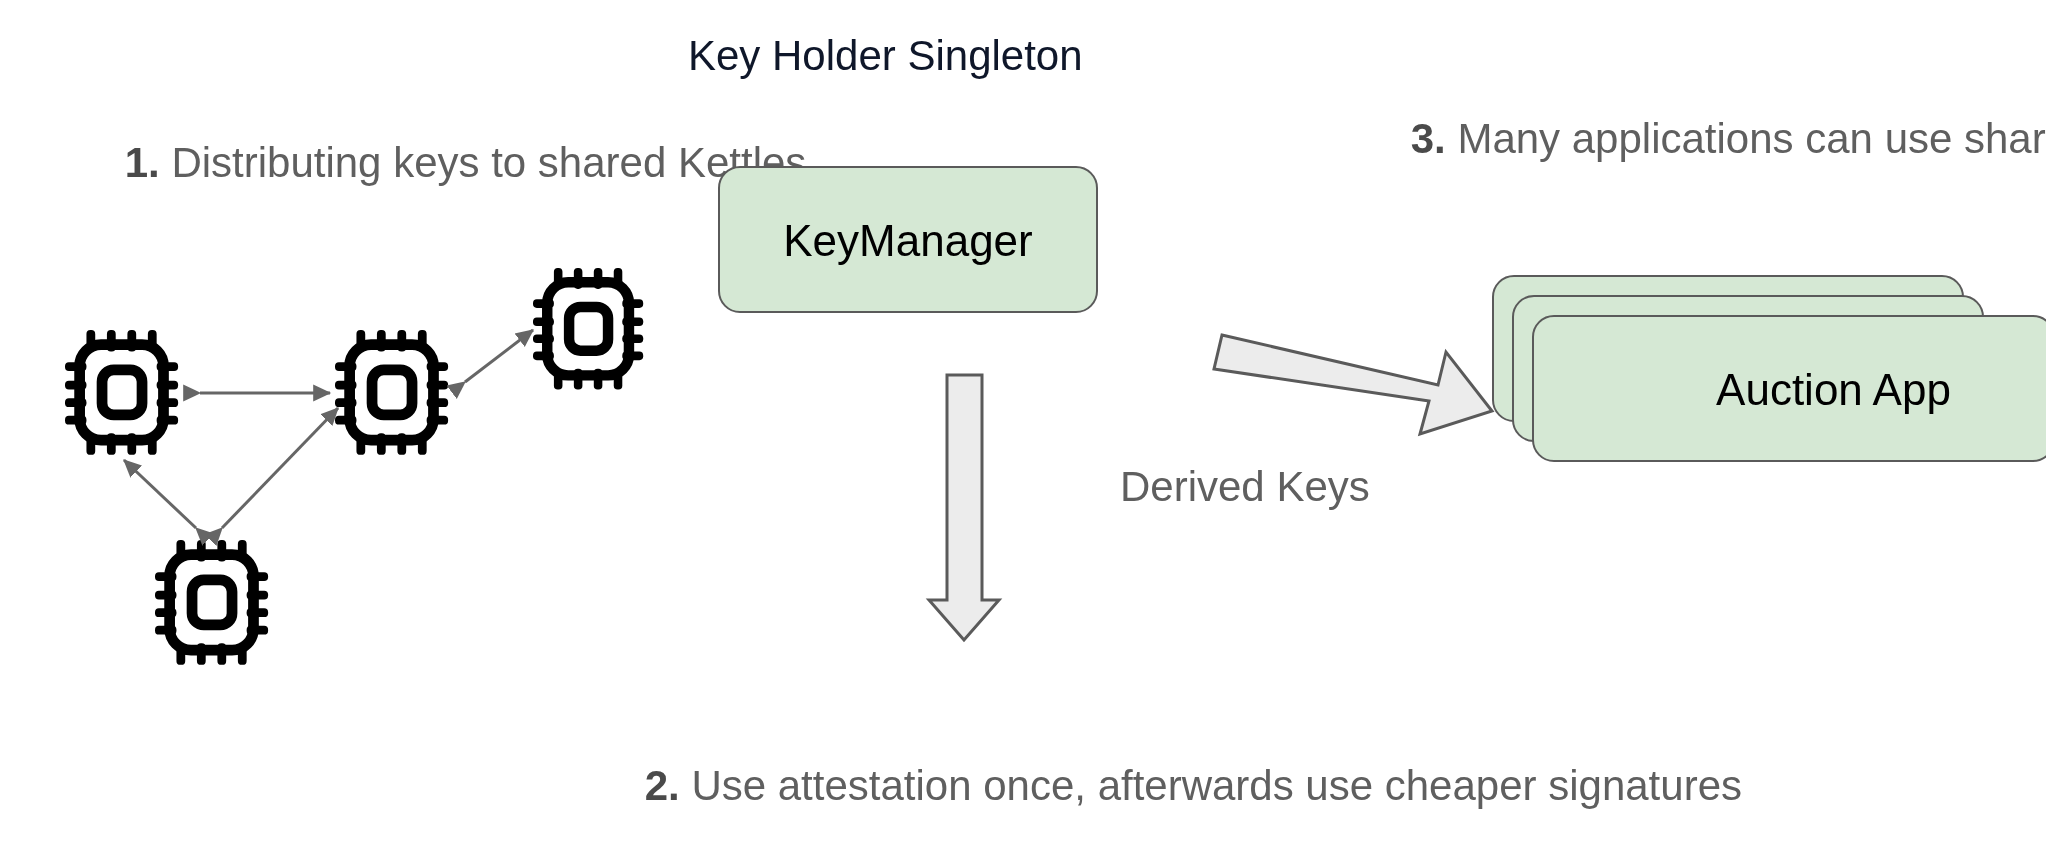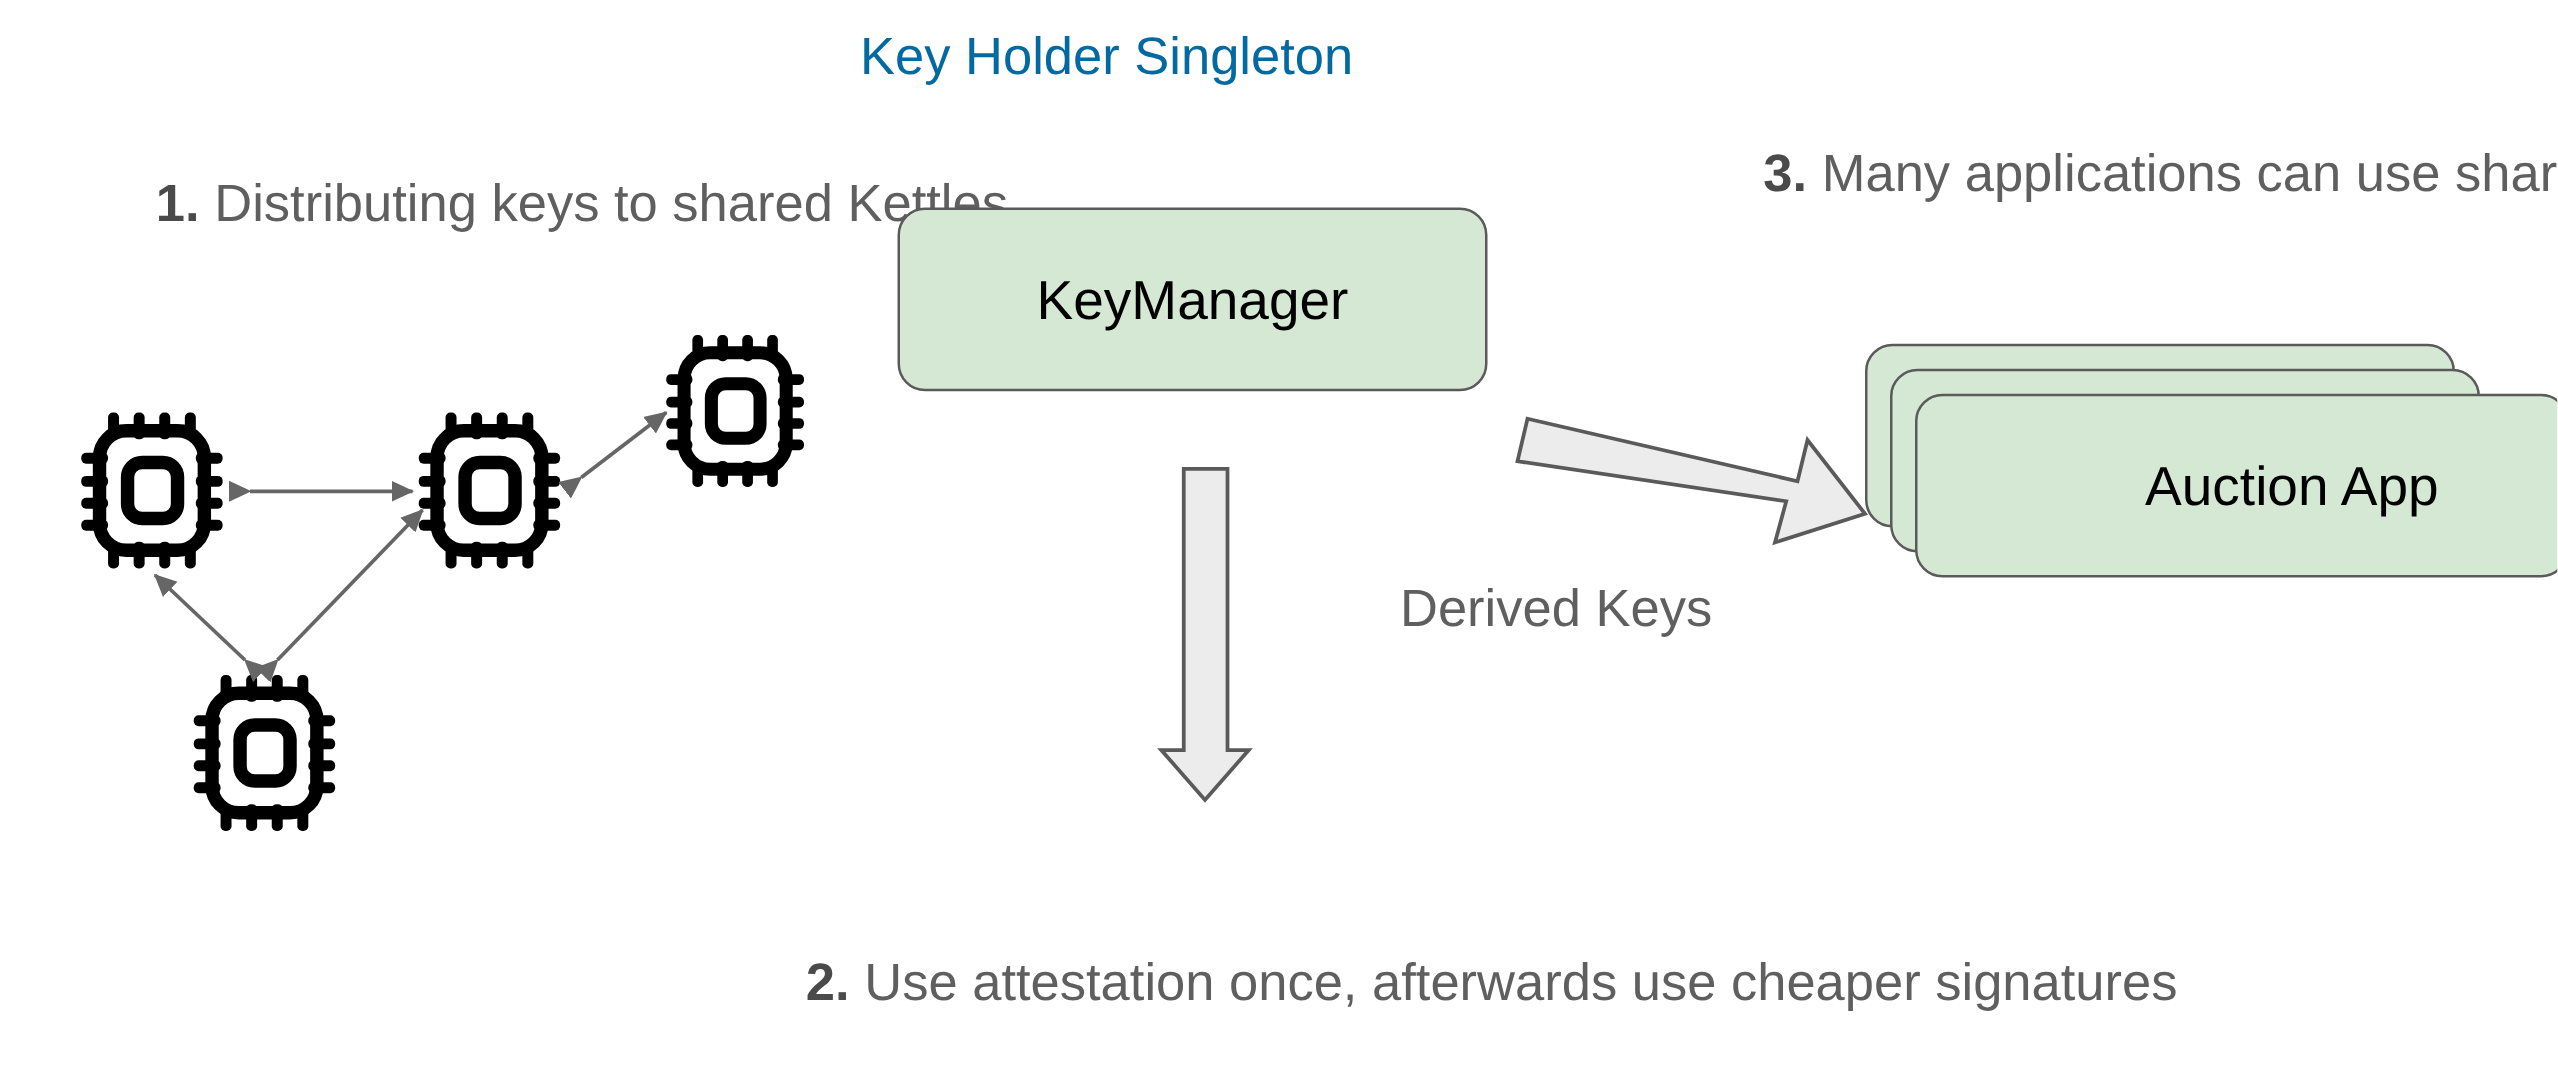--- a/index.html
+++ b/index.html
@@ -19,21 +19,22 @@
   }
   .txt {
     position: absolute;
     color: #595959;
     font-family: "Liberation Sans", sans-serif;
     white-space: pre;
     line-height: 1.28;
   }
   .label-title {
     font-size: 42px;
-    color: #0369a1;
+    color: #0f172a;
+    margin-top: 11px;
   }
   .step-note {
     font-size: 42px;
     color: #5f5f5f;
   }
   .step-note b {
     color: #4a4a4a;
     font-weight: bold;
   }
   .box {
@@ -187,21 +188,21 @@
     <line x1="222" y1="528" x2="338" y2="408" stroke="#666666" stroke-width="3" marker-start="url(#thinArrow)" marker-end="url(#thinArrow)"></line>
   </svg>
 
   <svg class="layer">
 
     <path d="M947,375 L982,375 L982,600 L999,600 L964,640 L929,600 L947,600 Z" fill="#ececec" stroke="#5a5a5a" stroke-width="3" stroke-linejoin="miter"></path>
 
     <path d="M1222,335 L1438,385 L1446,352 L1492,411 L1420,434 L1429,401 L1214,369 Z" fill="#ececec" stroke="#5a5a5a" stroke-width="3" stroke-linejoin="miter"></path>
   </svg>
 
-  <div class="box" style="left:718px; top:166px; width:472px; height:147px;">
+  <div class="box" style="left:718px; top:166px; width:380px; height:147px;">
     <div class="box-label" style="top:48px;">KeyManager</div>
   </div>
 
   <div class="box" style="left:1492px; top:275px; width:472px; height:147px;"></div>
   <div class="box" style="left:1512px; top:295px; width:472px; height:147px;"></div>
   <div class="box" style="left:1532px; top:315px; width:523px; height:147px;padding-left:40px;">
     <div class="box-label" style="top:48px;">Auction App</div>
   </div>
 
 </div>

